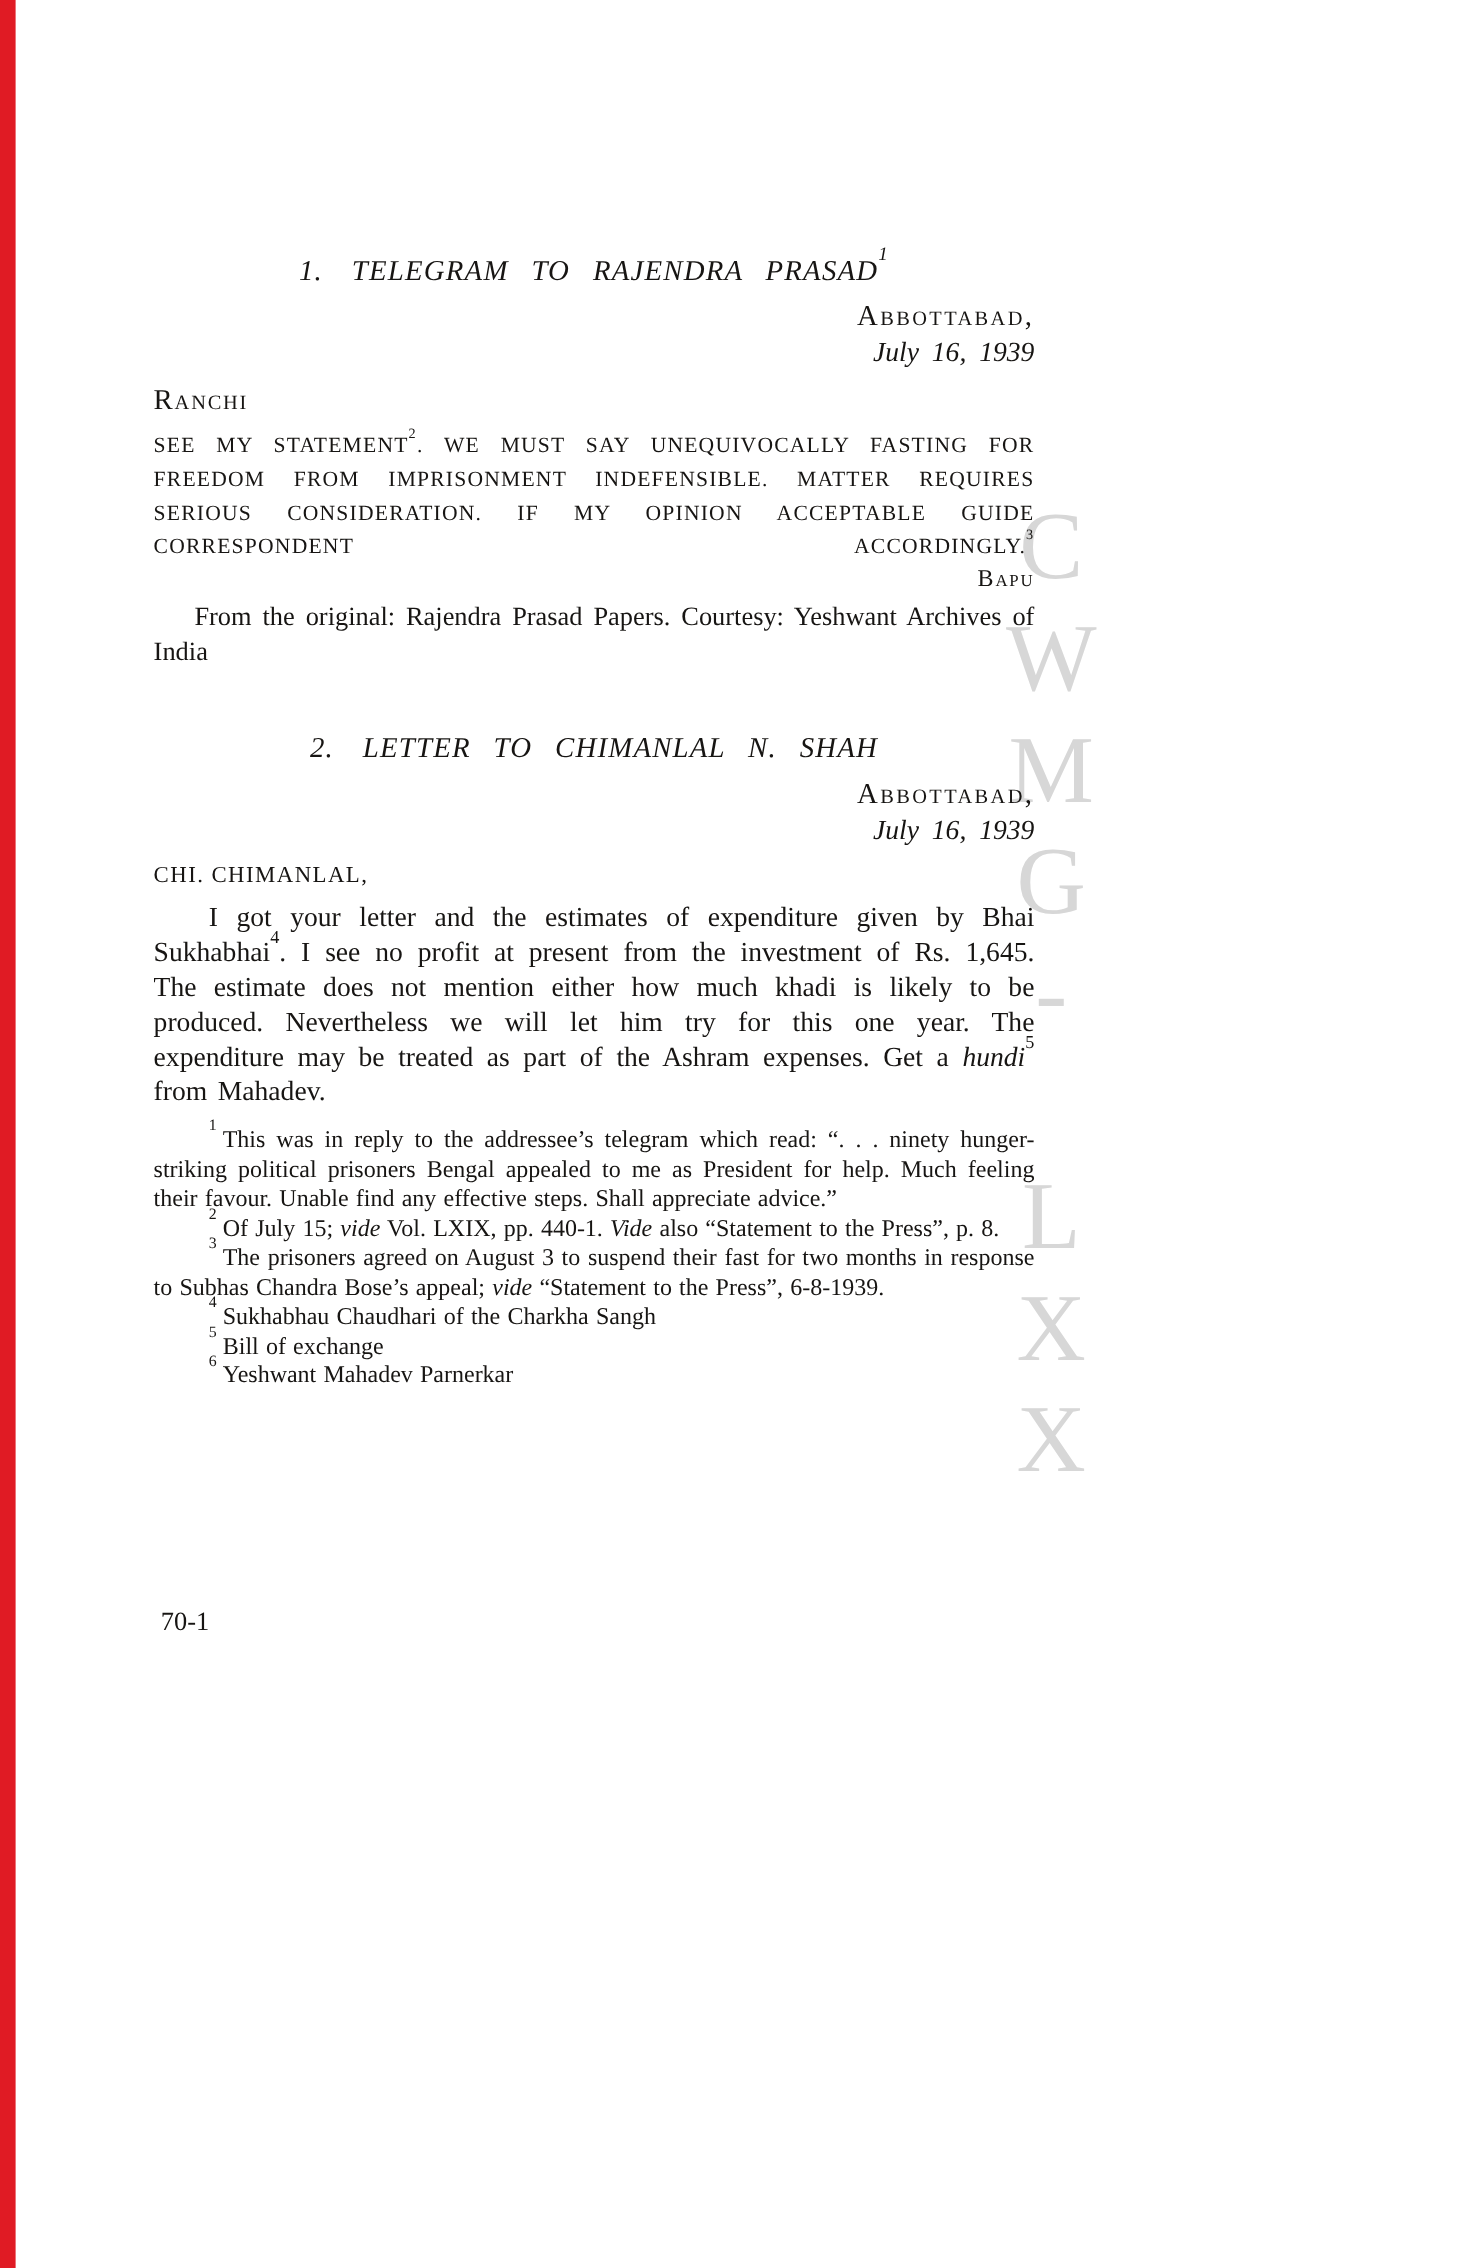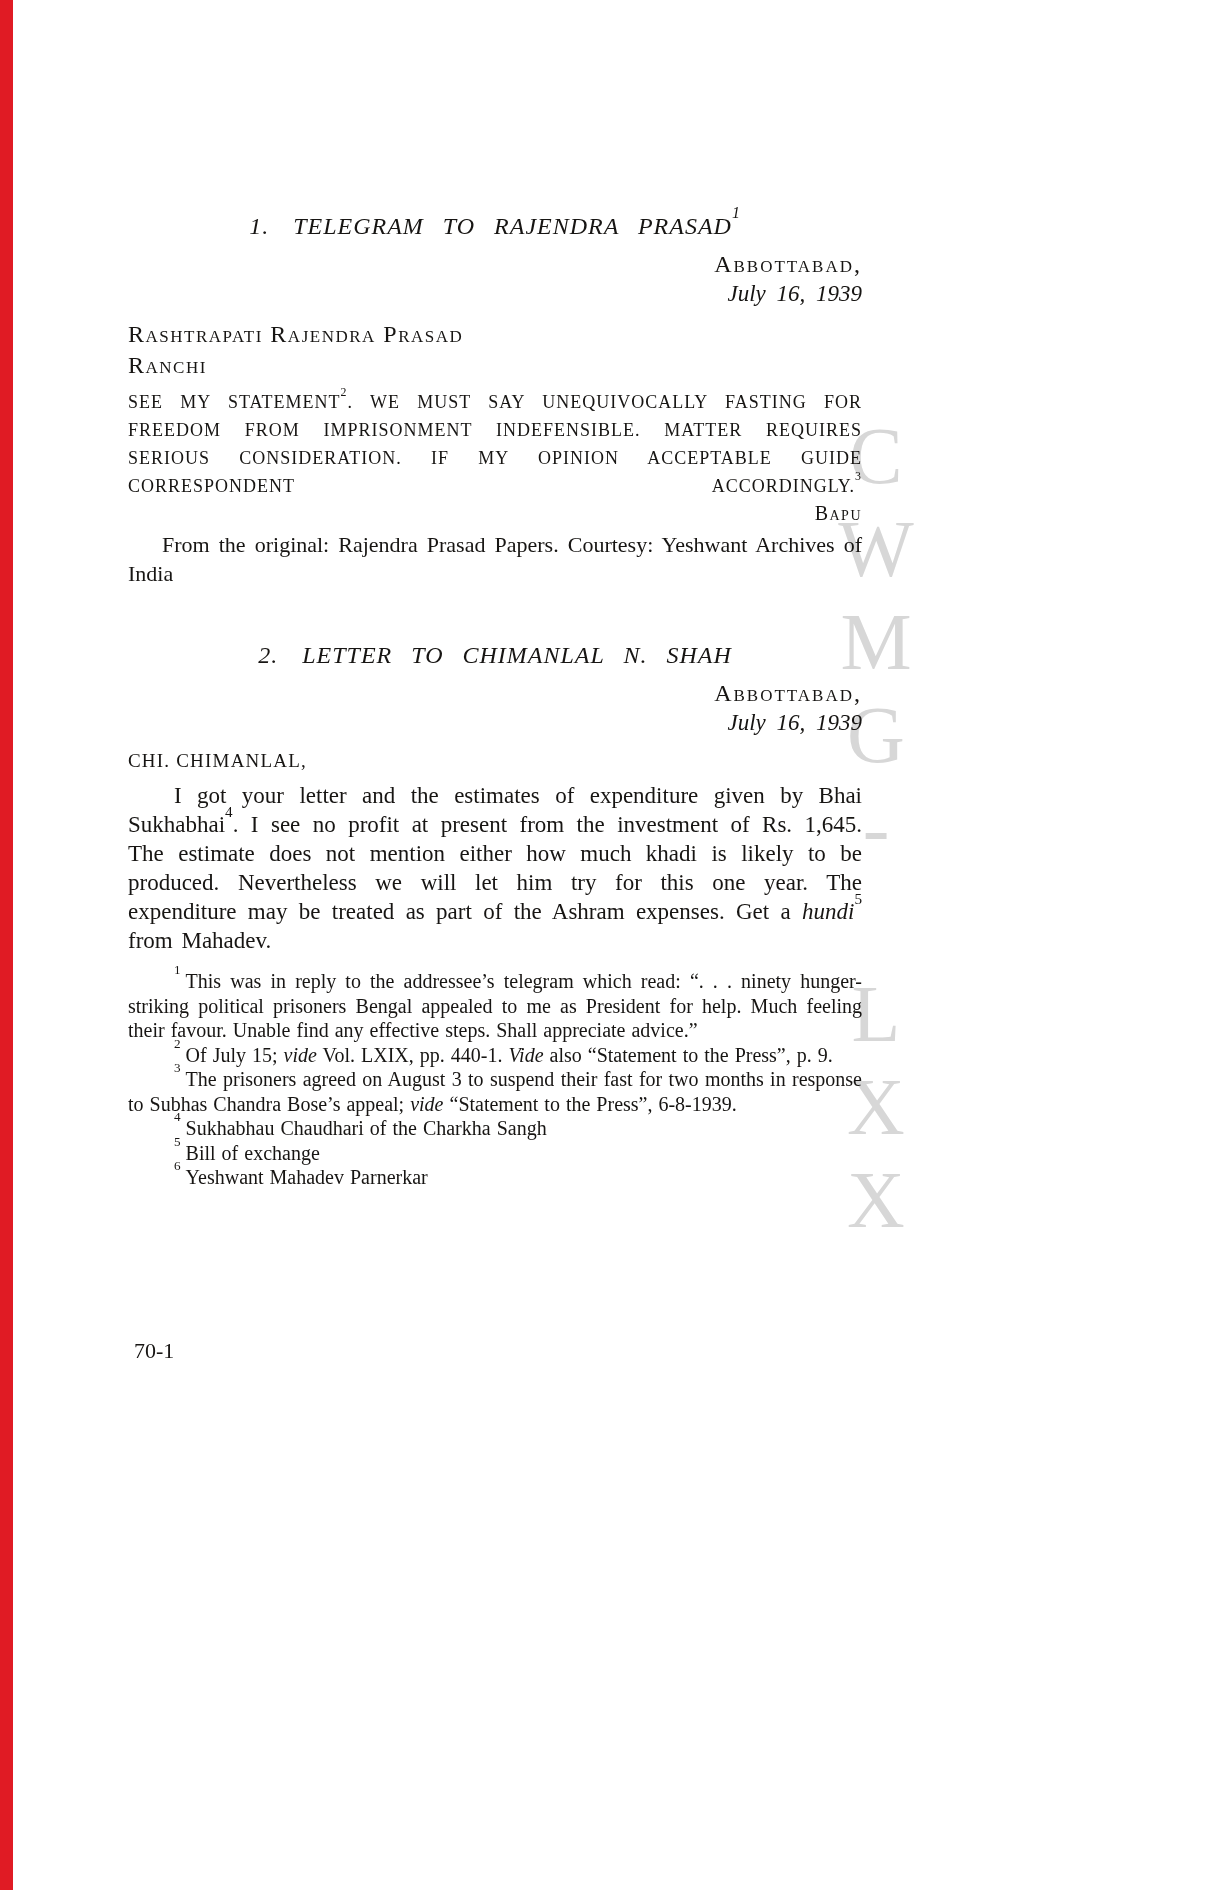--- a/index.html
+++ b/index.html
@@ -87,21 +87,20 @@
 <main class="content">
 
   <h1 class="doc-title title1"><span class="title-num">1.</span><span>TELEGRAM TO RAJENDRA PRASAD</span><sup class="sup">1</sup></h1>
 
   <div class="dateline">
     <div class="place">Abbottabad,</div>
     <div class="date">July 16, 1939</div>
   </div>
 
   <div class="recipient">
-    <div>Rashtrapati Rajendra Prasad</div>
     <div>Ranchi</div>
   </div>
 
   <p class="telegram-body"><span>SEE MY STATEMENT</span><sup class="sup">2</sup><span>. WE MUST SAY UNEQUIVOCALLY FASTING FOR FREEDOM FROM IMPRISONMENT INDEFENSIBLE. MATTER REQUIRES SERIOUS CONSIDERATION. IF MY OPINION ACCEPTABLE GUIDE CORRESPONDENT ACCORDINGLY.</span><sup class="sup">3</sup></p>
 
   <div class="signature">Bapu</div>
 
   <p class="source">From the original: Rajendra Prasad Papers. Courtesy: Yeshwant Archives of India</p>
 
   <h1 class="doc-title title2"><span class="title-num">2.</span><span>LETTER TO CHIMANLAL N. SHAH</span></h1>
@@ -111,21 +110,21 @@
     <div class="date">July 16, 1939</div>
   </div>
 
   <div class="salutation">CHI. CHIMANLAL,</div>
 
   <p class="body-para first"><span>I got your letter and the estimates of expenditure given by Bhai Sukhabhai</span><sup class="sup">4</sup><span>. I see no profit at present from the investment of Rs. 1,645. The estimate does not mention either how much khadi is likely to be produced. Nevertheless we will let him try for this one year. The expenditure may be treated as part of the Ashram expenses. Get a </span><i>hundi</i><sup class="sup">5</sup><span> from Mahadev.</span></p>
 
 
   <section class="footnotes">
     <p class="footnote"><sup class="sup">1</sup><span>This was in reply to the addressee’s telegram which read: “. . . ninety hunger-striking political prisoners Bengal appealed to me as President for help. Much feeling their favour. Unable find any effective steps. Shall appreciate advice.”</span></p>
-    <p class="footnote"><sup class="sup">2</sup><span>Of July 15; </span><i>vide</i><span> Vol. LXIX, pp. 440-1. </span><i>Vide</i><span> also “Statement to the Press”, p. 9.</span></p>
+    <p class="footnote"><sup class="sup">2</sup><span>Of July 15; </span><i>vide</i><span> Vol. LXIX, pp. 440-1. </span><i>Vide</i><span> also “Statement to the Press”, p. 8.</span></p>
     <p class="footnote"><sup class="sup">3</sup><span>The prisoners agreed on August 3 to suspend their fast for two months in response to Subhas Chandra Bose’s appeal; </span><i>vide</i><span> “Statement to the Press”, 6-8-1939.</span></p>
     <p class="footnote"><sup class="sup">4</sup><span>Sukhabhau Chaudhari of the Charkha Sangh</span></p>
     <p class="footnote"><sup class="sup">5</sup><span>Bill of exchange</span></p>
     <p class="footnote"><sup class="sup">6</sup><span>Yeshwant Mahadev Parnerkar</span></p>
   </section>
 
 </main>
 
 <div class="page-number">70-1</div>
 

